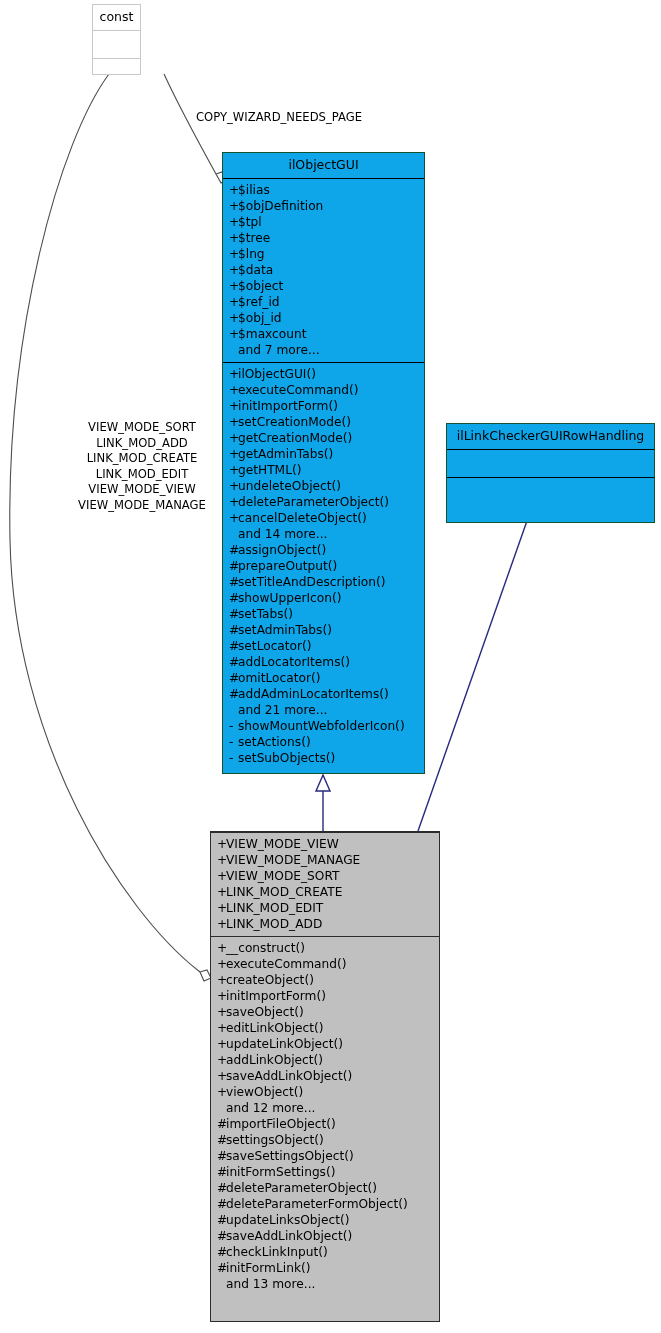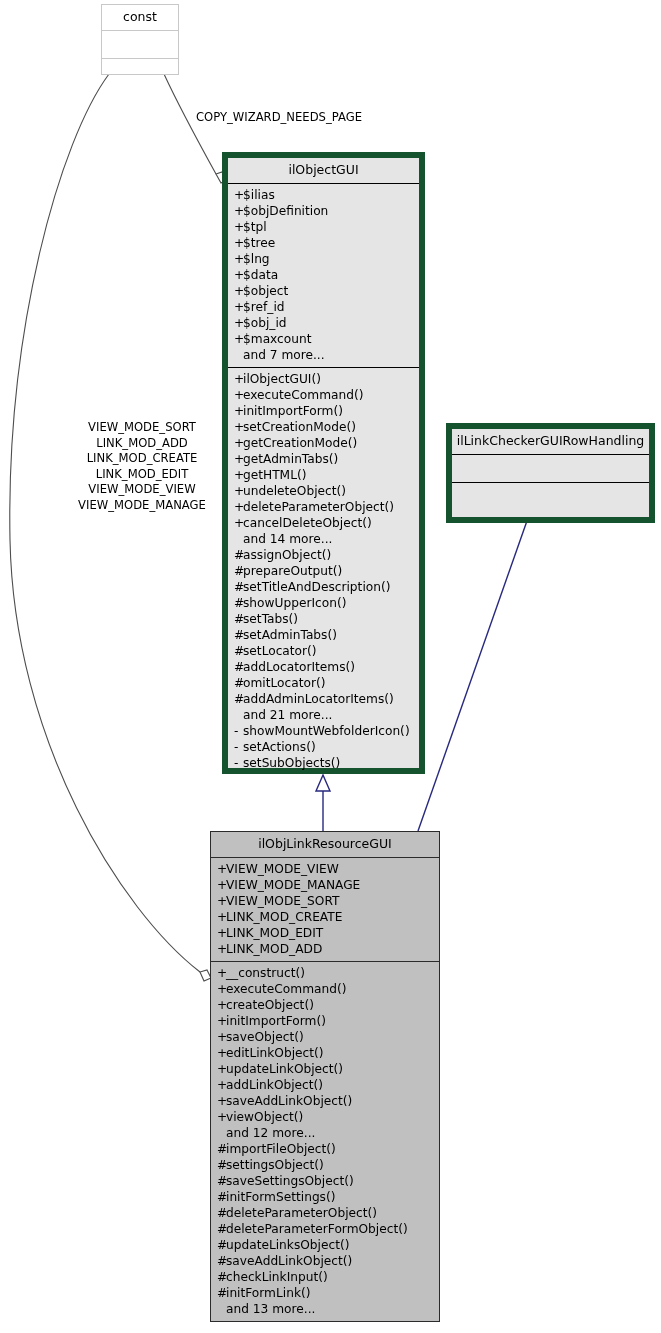--- a/index.html
+++ b/index.html
@@ -25,22 +25,22 @@
     left: 0; top: 0;
     width: 661px;
     height: 1333px;
     pointer-events: none;
   }
 
   
   .uml-box {
     position: absolute;
     box-sizing: border-box;
-    background: #e5e5e5;
-    border: 6px solid #14532d;
+    background: #0ea5e9;
+    border: 1px solid #14532d;
   }
   .uml-box.filled {
     background: #c0c0c0;
     border: 1px solid #2b2b2b;
   }
   .uml-box.ghost {
     border: 1px solid #c8c8c8;
     background: #ffffff;
   }
   .uml-title {
@@ -106,21 +106,21 @@
     <path d="M 109,74 C 60,140 6,330 10,540 C 14,740 120,910 200,972" fill="none" stroke="#4d4d4d" stroke-width="1.1"></path>
     <polygon points="200,972 207,970 211,978 204,981" fill="#ffffff" stroke="#4d4d4d" stroke-width="1.1"></polygon>
 
     <line x1="323" y1="831" x2="323" y2="790" stroke="#27287e" stroke-width="1.4"></line>
     <polygon points="323,775 316,791 330,791" fill="#ffffff" stroke="#27287e" stroke-width="1.4"></polygon>
 
     <line x1="418" y1="831" x2="528" y2="518" stroke="#27287e" stroke-width="1.4"></line>
     <polygon points="533,503 522,516 536,520" fill="#ffffff" stroke="#27287e" stroke-width="1.4"></polygon>
   </svg>
 
-  <div class="uml-box ghost" id="box-const" style="left:101px; top:4px; width:78px; height:71px;">
+  <div class="uml-box ghost" id="box-const" style="left:92px; top:4px; width:49px; height:71px;">
     <div class="uml-title">const</div>
     <div class="uml-sep"></div>
     <div class="uml-compartment empty"></div>
     <div class="uml-sep"></div>
     <div class="uml-compartment empty"></div>
   </div>
 
   <div class="uml-box" id="box-ilObjectGUI" style="left:222px; top:152px; width:203px; height:622px;">
     <div class="uml-title">ilObjectGUI</div>
     <div class="uml-sep"></div>
@@ -168,21 +168,20 @@
   </div>
 
   <div class="uml-box" id="box-ilLinkCheckerGUIRowHandling" style="left:446px; top:423px; width:209px; height:100px;">
     <div class="uml-title">ilLinkCheckerGUIRowHandling</div>
     <div class="uml-sep"></div>
     <div class="uml-compartment empty" id="attrs-ilLinkCheckerGUIRowHandling"></div>
     <div class="uml-sep"></div>
   </div>
 
   <div class="uml-box filled" id="box-ilObjLinkResourceGUI" style="left:210px; top:831px; width:230px; height:491px;">
-    <div class="uml-title">ilObjLinkResourceGUI</div>
     <div class="uml-sep"></div>
     <div class="uml-compartment" id="attrs-ilObjLinkResourceGUI">
         <div class="member"><span class="vis">+</span><span>VIEW_MODE_VIEW</span></div>
         <div class="member"><span class="vis">+</span><span>VIEW_MODE_MANAGE</span></div>
         <div class="member"><span class="vis">+</span><span>VIEW_MODE_SORT</span></div>
         <div class="member"><span class="vis">+</span><span>LINK_MOD_CREATE</span></div>
         <div class="member"><span class="vis">+</span><span>LINK_MOD_EDIT</span></div>
         <div class="member"><span class="vis">+</span><span>LINK_MOD_ADD</span></div>
       </div>
     <div class="uml-sep"></div>

